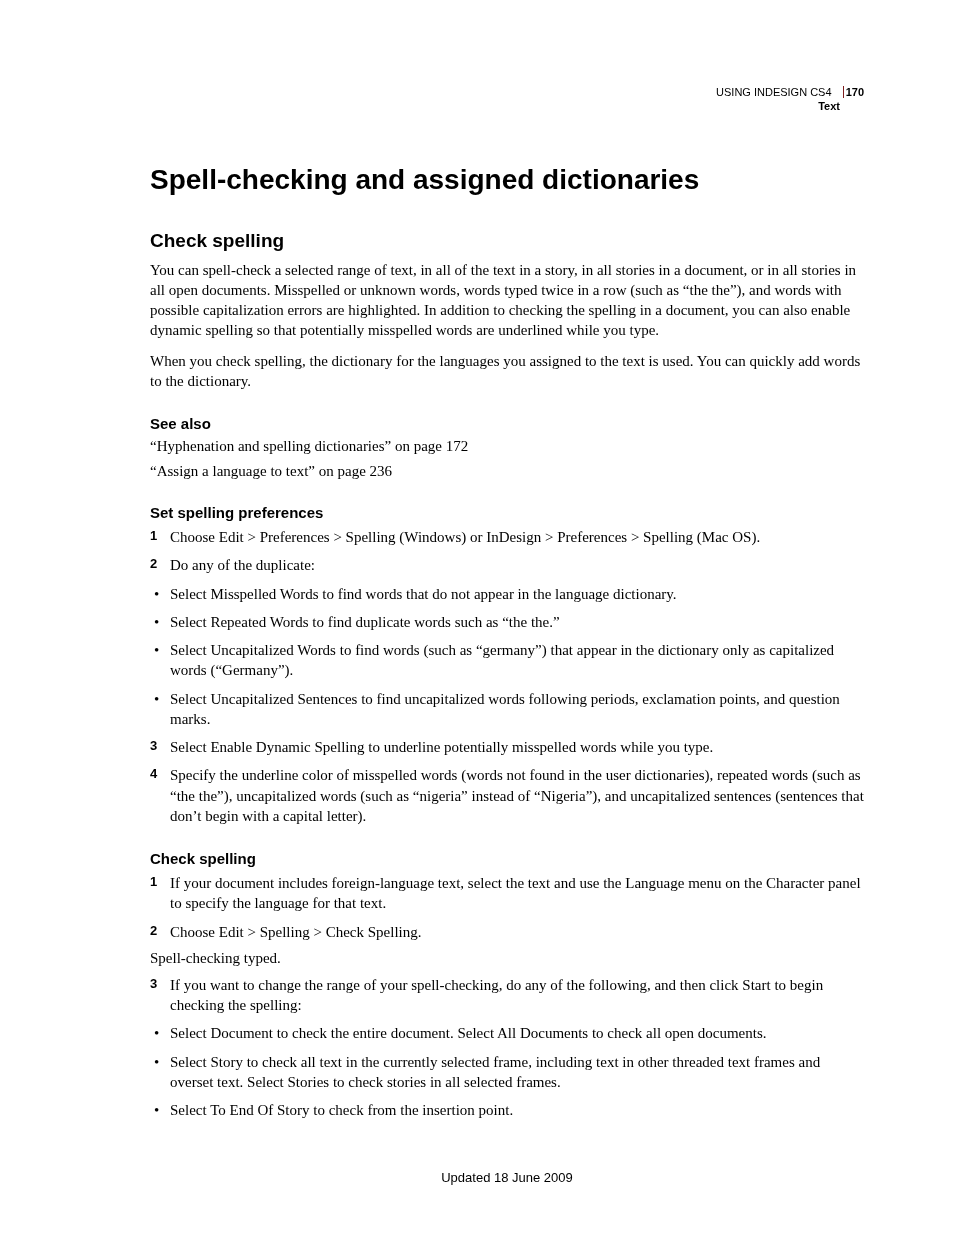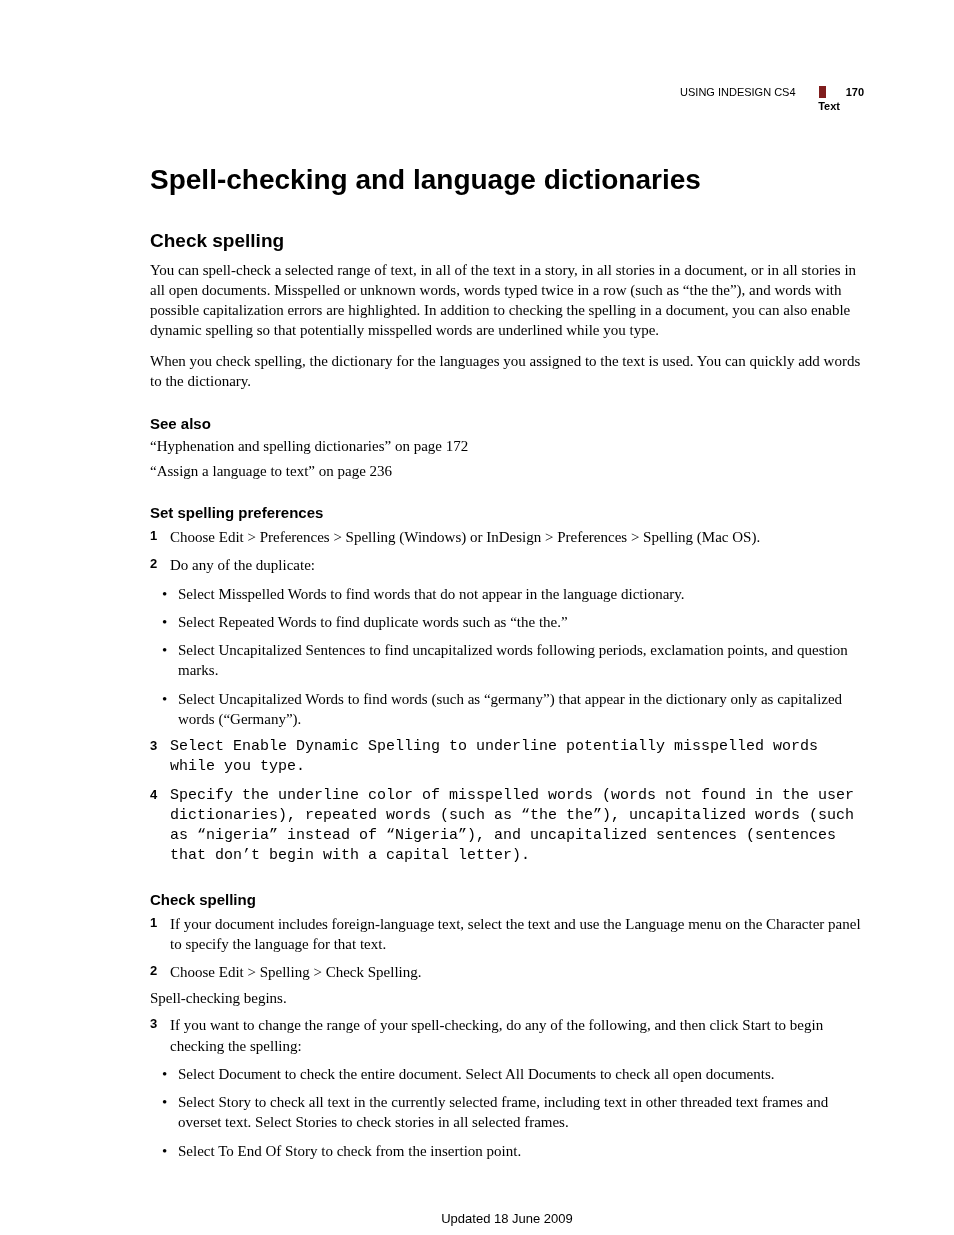--- a/index.html
+++ b/index.html
@@ -19,23 +19,23 @@
     font-family: "Myriad Pro", "Helvetica Neue", Arial, sans-serif;
     font-size: 11px;
     line-height: 1.3;
     margin-bottom: 50px;
   }
   .running-head .line1 {
     display: inline-block;
   }
   .running-head .pageno {
     font-weight: 700;
-    border-left: 7px solid #7f1d1d;
-    padding-left: 20px;
-    margin-left: 20px;
+    border-left: 1px solid #7f1d1d;
+    padding-left: 2px;
+    margin-left: 8px;
   }
   .running-head .line2 {
     display: block;
     font-weight: 700;
     padding-right: 24px;
   }
   h1.chapter-title {
     font-family: "Myriad Pro", "Helvetica Neue", Arial, sans-serif;
     font-weight: 700;
     font-size: 28px;
@@ -85,21 +85,21 @@
     position: absolute;
     left: 0;
     top: 0;
     font-family: "Myriad Pro", "Helvetica Neue", Arial, sans-serif;
     font-weight: 700;
     font-size: 13px;
   }
   ul.sub {
     list-style: none;
     padding: 0;
-    margin: 8px;
+    margin: 0;
   }
   ul.sub > li {
     position: relative;
     font-size: 15px;
     line-height: 1.35;
     padding-left: 20px;
     margin: 0 0 8px 0;
   }
   ul.sub > li::before {
     content: "•";
@@ -124,21 +124,21 @@
 <div class="page">
 
   <div class="running-head">
     <span class="line1">
       <span>USING INDESIGN CS4</span>
       <span class="pageno">170</span>
     </span>
     <span class="line2">Text</span>
   </div>
 
-  <h1 class="chapter-title">Spell-checking and language dictionaries</h1>
+  <h1 class="chapter-title">Spell-checking and assigned dictionaries</h1>
 
   <h2 class="section-title">Check spelling</h2>
   <p class="body">You can spell-check a selected range of text, in all of the text in a story, in all stories in a document, or in all stories in all open documents. Misspelled or unknown words, words typed twice in a row (such as “the the”), and words with possible capitalization errors are highlighted. In addition to checking the spelling in a document, you can also enable dynamic spelling so that potentially misspelled words are underlined while you type.</p>
   <p class="body">When you check spelling, the dictionary for the languages you assigned to the text is used. You can quickly add words to the dictionary.</p>
 
   <h3 class="subhead">See also</h3>
   <p class="see-also-item">
     <span>“</span><a class="xref" href="#">Hyphenation and spelling dictionaries</a><span>” on page&nbsp;172</span>
   </p>
   <p class="see-also-item">
@@ -146,34 +146,34 @@
   </p>
 
   <h3 class="subhead">Set spelling preferences</h3>
   <ol class="steps">
     <li>Choose Edit&nbsp;&gt; Preferences&nbsp;&gt; Spelling (Windows) or InDesign&nbsp;&gt; Preferences&nbsp;&gt; Spelling (Mac&nbsp;OS).</li>
     <li>Do any of the duplicate:</li>
   </ol>
   <ul class="sub">
     <li>Select Misspelled Words to find words that do not appear in the language dictionary.</li>
     <li>Select Repeated Words to find duplicate words such as “the the.”</li>
+    <li>Select Uncapitalized Words to find words (such as “germany”) that appear in the dictionary only as capitalized words (“Germany”).</li>
     <li>Select Uncapitalized Sentences to find uncapitalized words following periods, exclamation points, and question marks.</li>
-    <li>Select Uncapitalized Words to find words (such as “germany”) that appear in the dictionary only as capitalized words (“Germany”).</li>
   </ul>
-  <ol class="steps" style="counter-reset: step 2; font-family: Liberation Mono, monospace;">
+  <ol class="steps" style="counter-reset: step 2;">
     <li>Select Enable Dynamic Spelling to underline potentially misspelled words while you type.</li>
     <li>Specify the underline color of misspelled words (words not found in the user dictionaries), repeated words (such as “the the”), uncapitalized words (such as “nigeria” instead of “Nigeria”), and uncapitalized sentences (sentences that don’t begin with a capital letter).</li>
   </ol>
 
   <h3 class="subhead">Check spelling</h3>
   <ol class="steps">
     <li>If your document includes foreign-language text, select the text and use the Language menu on the Character panel to specify the language for that text.</li>
     <li>Choose Edit&nbsp;&gt; Spelling&nbsp;&gt; Check Spelling.</li>
   </ol>
-  <p class="after-list">Spell-checking begins.</p>
+  <p class="after-list">Spell-checking typed.</p>
   <ol class="steps" style="counter-reset: step 2;">
     <li>If you want to change the range of your spell-checking, do any of the following, and then click Start to begin checking the spelling:</li>
   </ol>
   <ul class="sub">
     <li>Select Document to check the entire document. Select All Documents to check all open documents.</li>
     <li>Select Story to check all text in the currently selected frame, including text in other threaded text frames and overset text. Select Stories to check stories in all selected frames.</li>
     <li>Select To End Of Story to check from the insertion point.</li>
   </ul>
 
   <div class="footer">Updated 18 June 2009</div>

